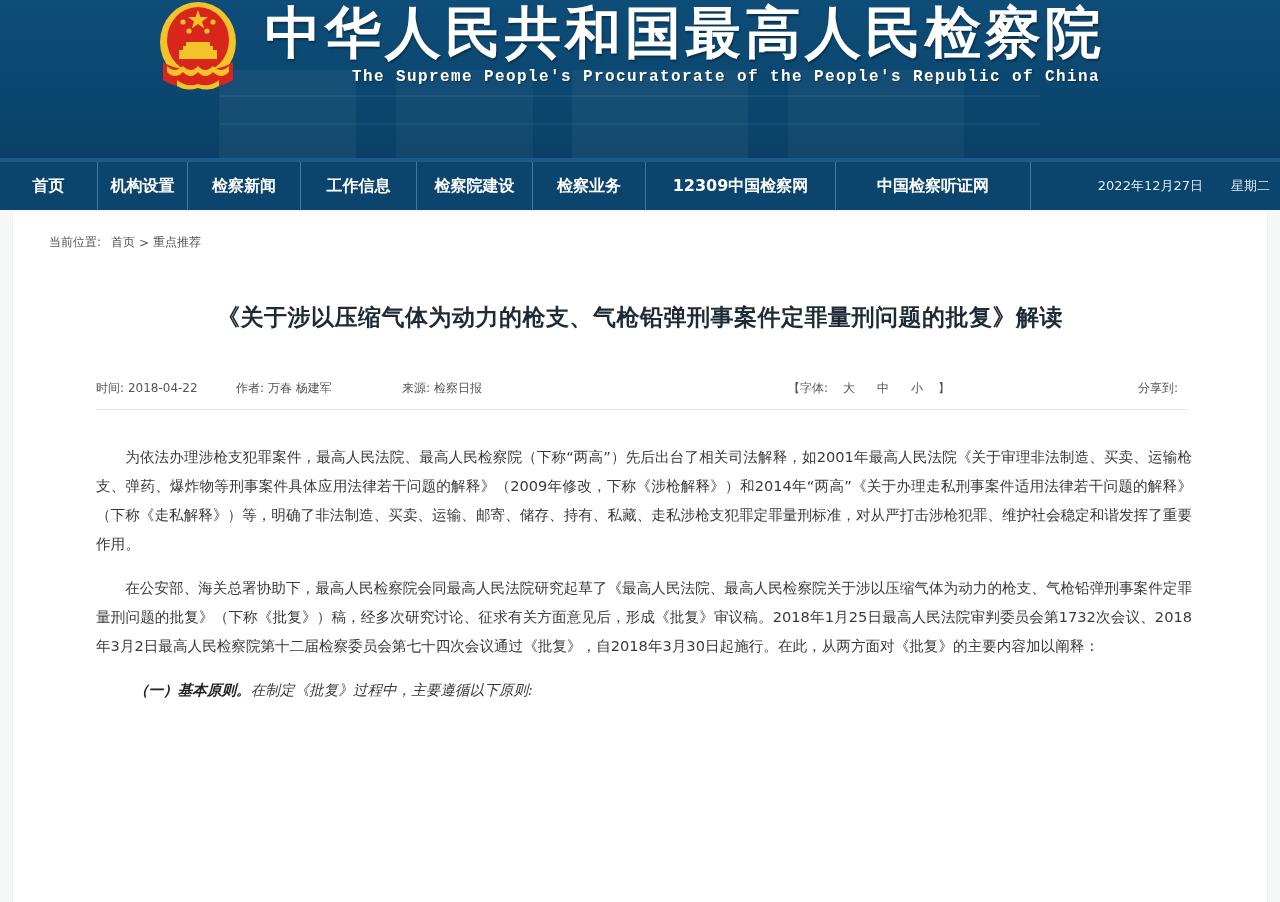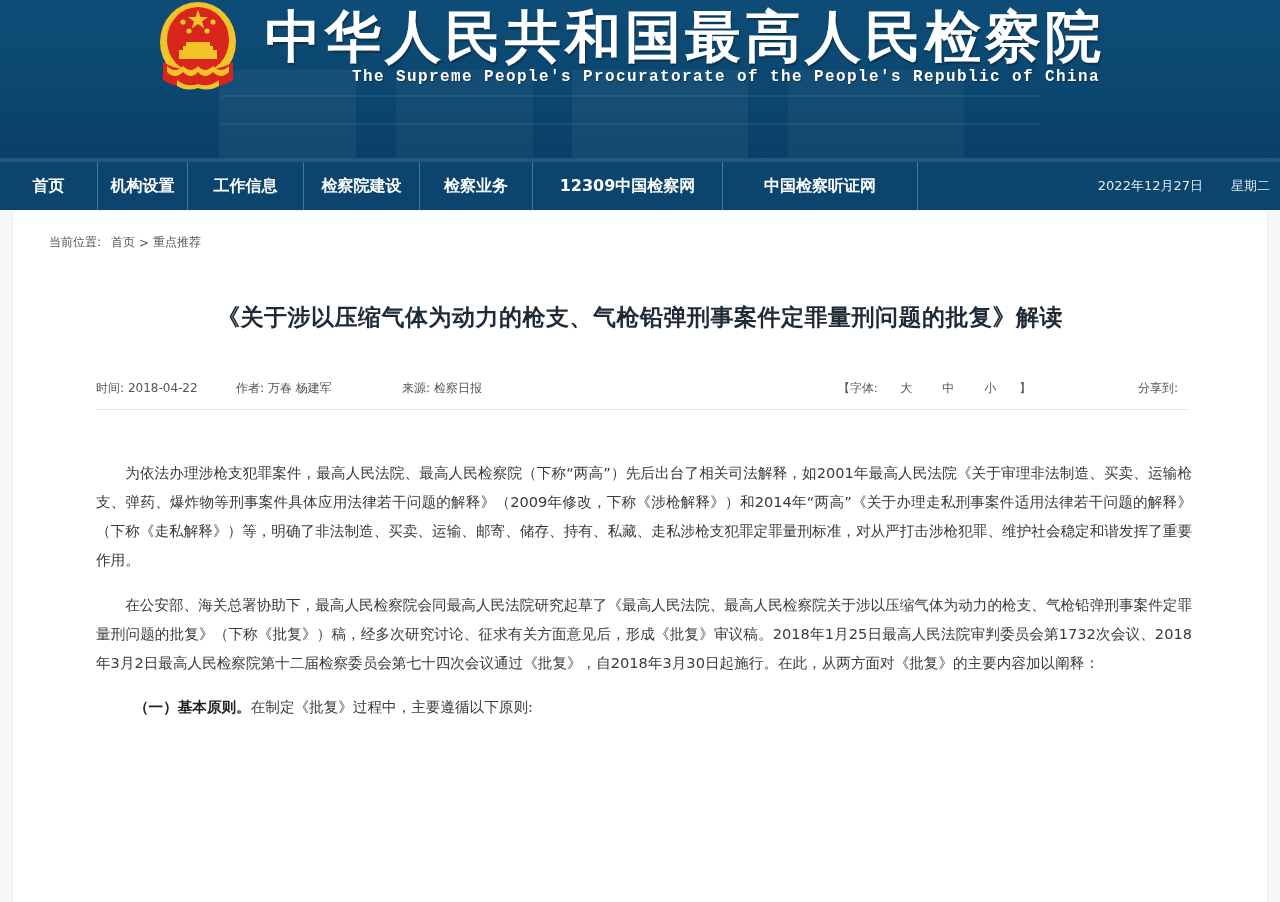--- a/index.html
+++ b/index.html
@@ -20,21 +20,21 @@
   .banner .bldg2 {
     position: absolute; left: 220px; top: 95px; width: 820px; height: 30px;
     border-top: 2px solid rgba(255,255,255,0.06);
     border-bottom: 2px solid rgba(255,255,255,0.05);
   }
   .emblem {
     position: absolute; left: 153px; top: 0; width: 90px; height: 92px;
   }
   .site-title {
     position: absolute; left: 265px; top: 4px;
-    font-family: Liberation Serif, serif;
+    font-family: Liberation Mono, monospace;
     font-size: 56px; font-weight: bold; letter-spacing: 4px; color: #ffffff;
     text-shadow: 1px 2px 2px rgba(0,0,0,0.35);
     line-height: 66px; white-space: nowrap;
   }
   .site-subtitle {
     position: absolute; left: 352px; top: 68px;
     font-family: Liberation Mono, monospace;
     font-size: 16px; font-weight: bold; letter-spacing: 1.4px; color: #ffffff;
     text-shadow: 1px 1px 1px rgba(0,0,0,0.35);
     white-space: nowrap;
@@ -78,30 +78,30 @@
   .article-title {
     position: absolute; left: 0; width: 1280px; top: 92px; text-align: center;
     font-family: "DejaVu Serif", "Liberation Serif", serif;
     font-size: 23px; color: #1e2a36; letter-spacing: 0.5px; white-space: nowrap;
   }
   .meta {
     position: absolute; left: 96px; top: 170px; width: 1092px; height: 30px;
     font-size: 12px; color: #555; border-bottom: 1px solid #e6e8eb;
   }
   .meta .item { position: absolute; top: 0; white-space: nowrap; }
-  .meta .font-size { left: 742px; display: flex; gap: 16px; font-family: Liberation Serif, serif; }
+  .meta .font-size { left: 692px; display: flex; gap: 8px; }
   .meta .font-size span.opt { margin: 0 7px; cursor: pointer; }
   .meta .share { right: 10px; }
 
   .body {
     position: absolute; left: 96px; top: 232px; width: 1096px;
     font-size: 14.6px; line-height: 29px; color: #3a3a3a; text-align: justify;
   }
-  .body p { text-indent: 2em; margin-bottom: 15px; margin-top: 16px; }
-  .body p.section { text-indent: 2.6em; margin-top: 11px; }
+  .body p { text-indent: 2em; margin-bottom: 15px; }
+  .body p.section { text-indent: 2.6em; margin-top: 11px; font-style: italic; }
   .body p.section b { font-weight: bold; color: #222; }
 </style>
 </head>
 <body>
 
 <div class="banner">
   <div class="bldg"></div>
   <div class="bldg2"></div>
 
   <svg class="emblem" viewBox="0 0 90 92">
@@ -121,20 +121,21 @@
   </svg>
 
   <div class="site-title">中华人民共和国最高人民检察院</div>
   <div class="site-subtitle">The Supreme People's Procuratorate of the People's Republic of China</div>
 </div>
 
 <div class="nav">
   <div class="nav-item" style="width:98px">首页</div>
 
   <div class="nav-item" style="width:90px">机构设置</div>
+  <div class="nav-item" style="width:113px">检察新闻</div>
   <div class="nav-item" style="width:116px">工作信息</div>
   <div class="nav-item" style="width:116px">检察院建设</div>
   <div class="nav-item" style="width:113px">检察业务</div>
   <div class="nav-item" style="width:190px">12309中国检察网</div>
   <div class="nav-item" style="width:195px">中国检察听证网</div>
   <div class="nav-date">
     <span>2022年12月27日</span>
     <span>星期二</span>
   </div>
 </div>

